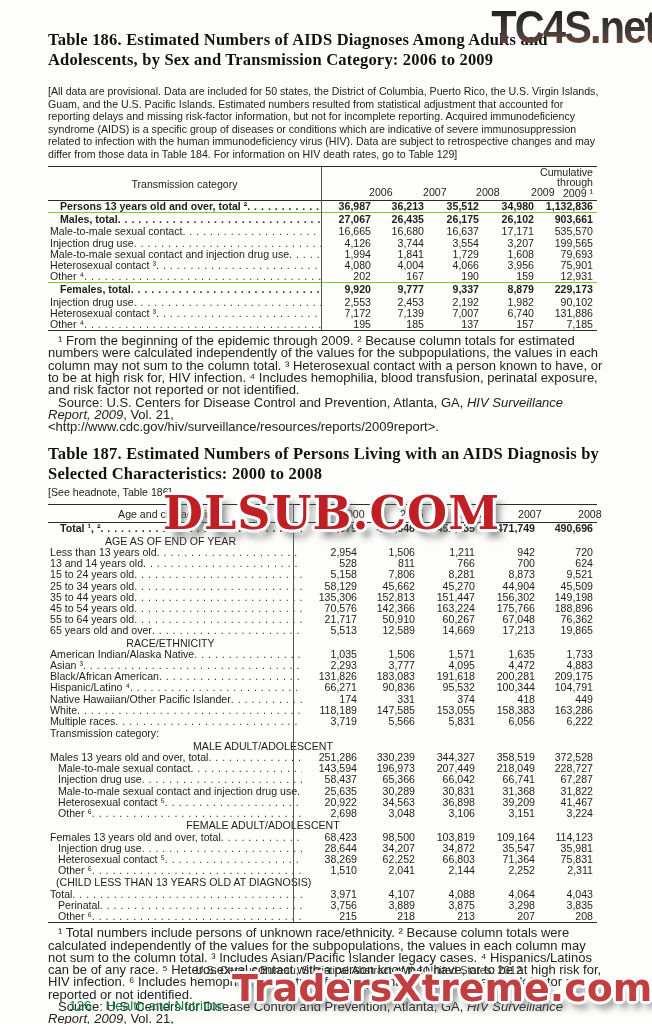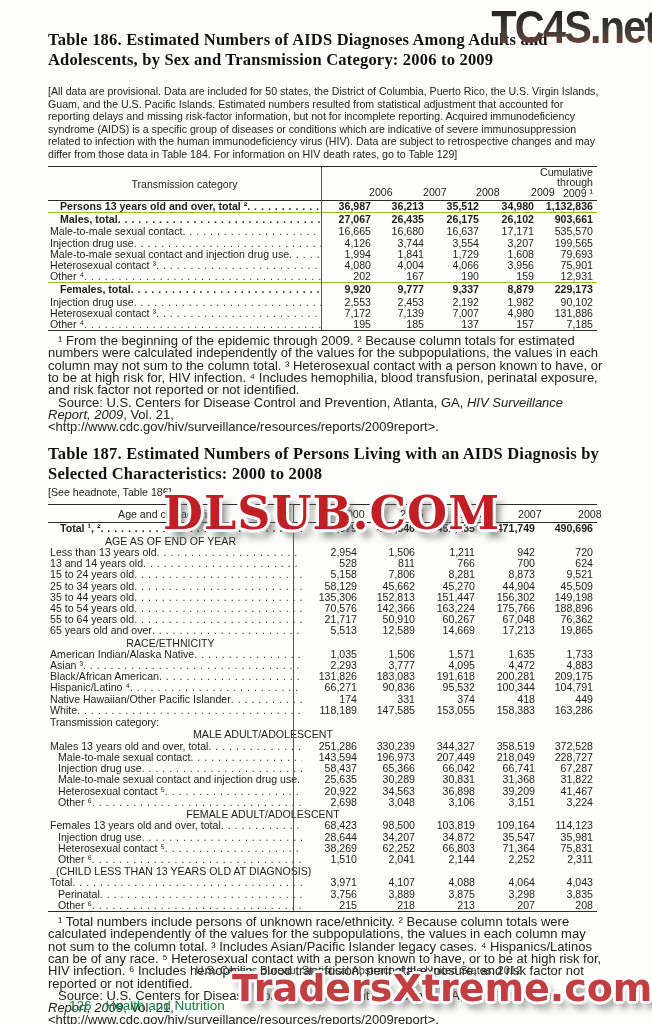--- a/index.html
+++ b/index.html
@@ -213,21 +213,21 @@
             <span class="val v4">90,102</span>
           </div>
           <div class="trow">
             <span class="lbl">
               <span class="tx">Heterosexual contact ³</span>
               <span class="leader"></span>
             </span>
             <span class="val v0">7,172</span>
             <span class="val v1">7,139</span>
             <span class="val v2">7,007</span>
-            <span class="val v3">4,980</span>
+            <span class="val v3">6,740</span>
             <span class="val v4">131,886</span>
           </div>
           <div class="trow">
             <span class="lbl">
               <span class="tx">Other ⁴</span>
               <span class="leader"></span>
             </span>
             <span class="val v0">195</span>
             <span class="val v1">185</span>
             <span class="val v2">137</span>
@@ -428,20 +428,31 @@
             <span class="lbl">
               <span class="tx">White</span>
               <span class="leader"></span>
             </span>
             <span class="val v0">118,189</span>
             <span class="val v1">147,585</span>
             <span class="val v2">153,055</span>
             <span class="val v3">158,383</span>
             <span class="val v4">163,286</span>
           </div>
+          <div class="trow">
+            <span class="lbl">
+              <span class="tx">Multiple races</span>
+              <span class="leader"></span>
+            </span>
+            <span class="val v0">3,719</span>
+            <span class="val v1">5,566</span>
+            <span class="val v2">5,831</span>
+            <span class="val v3">6,056</span>
+            <span class="val v4">6,222</span>
+          </div>
           <div class="trow sec sec-left">
             <span>Transmission category:</span>
           </div>
           <div class="trow sec sec-wide">
             <span>MALE ADULT/ADOLESCENT</span>
           </div>
           <div class="trow">
             <span class="lbl">
               <span class="tx">Males 13 years old and over, total</span>
               <span class="leader"></span>

